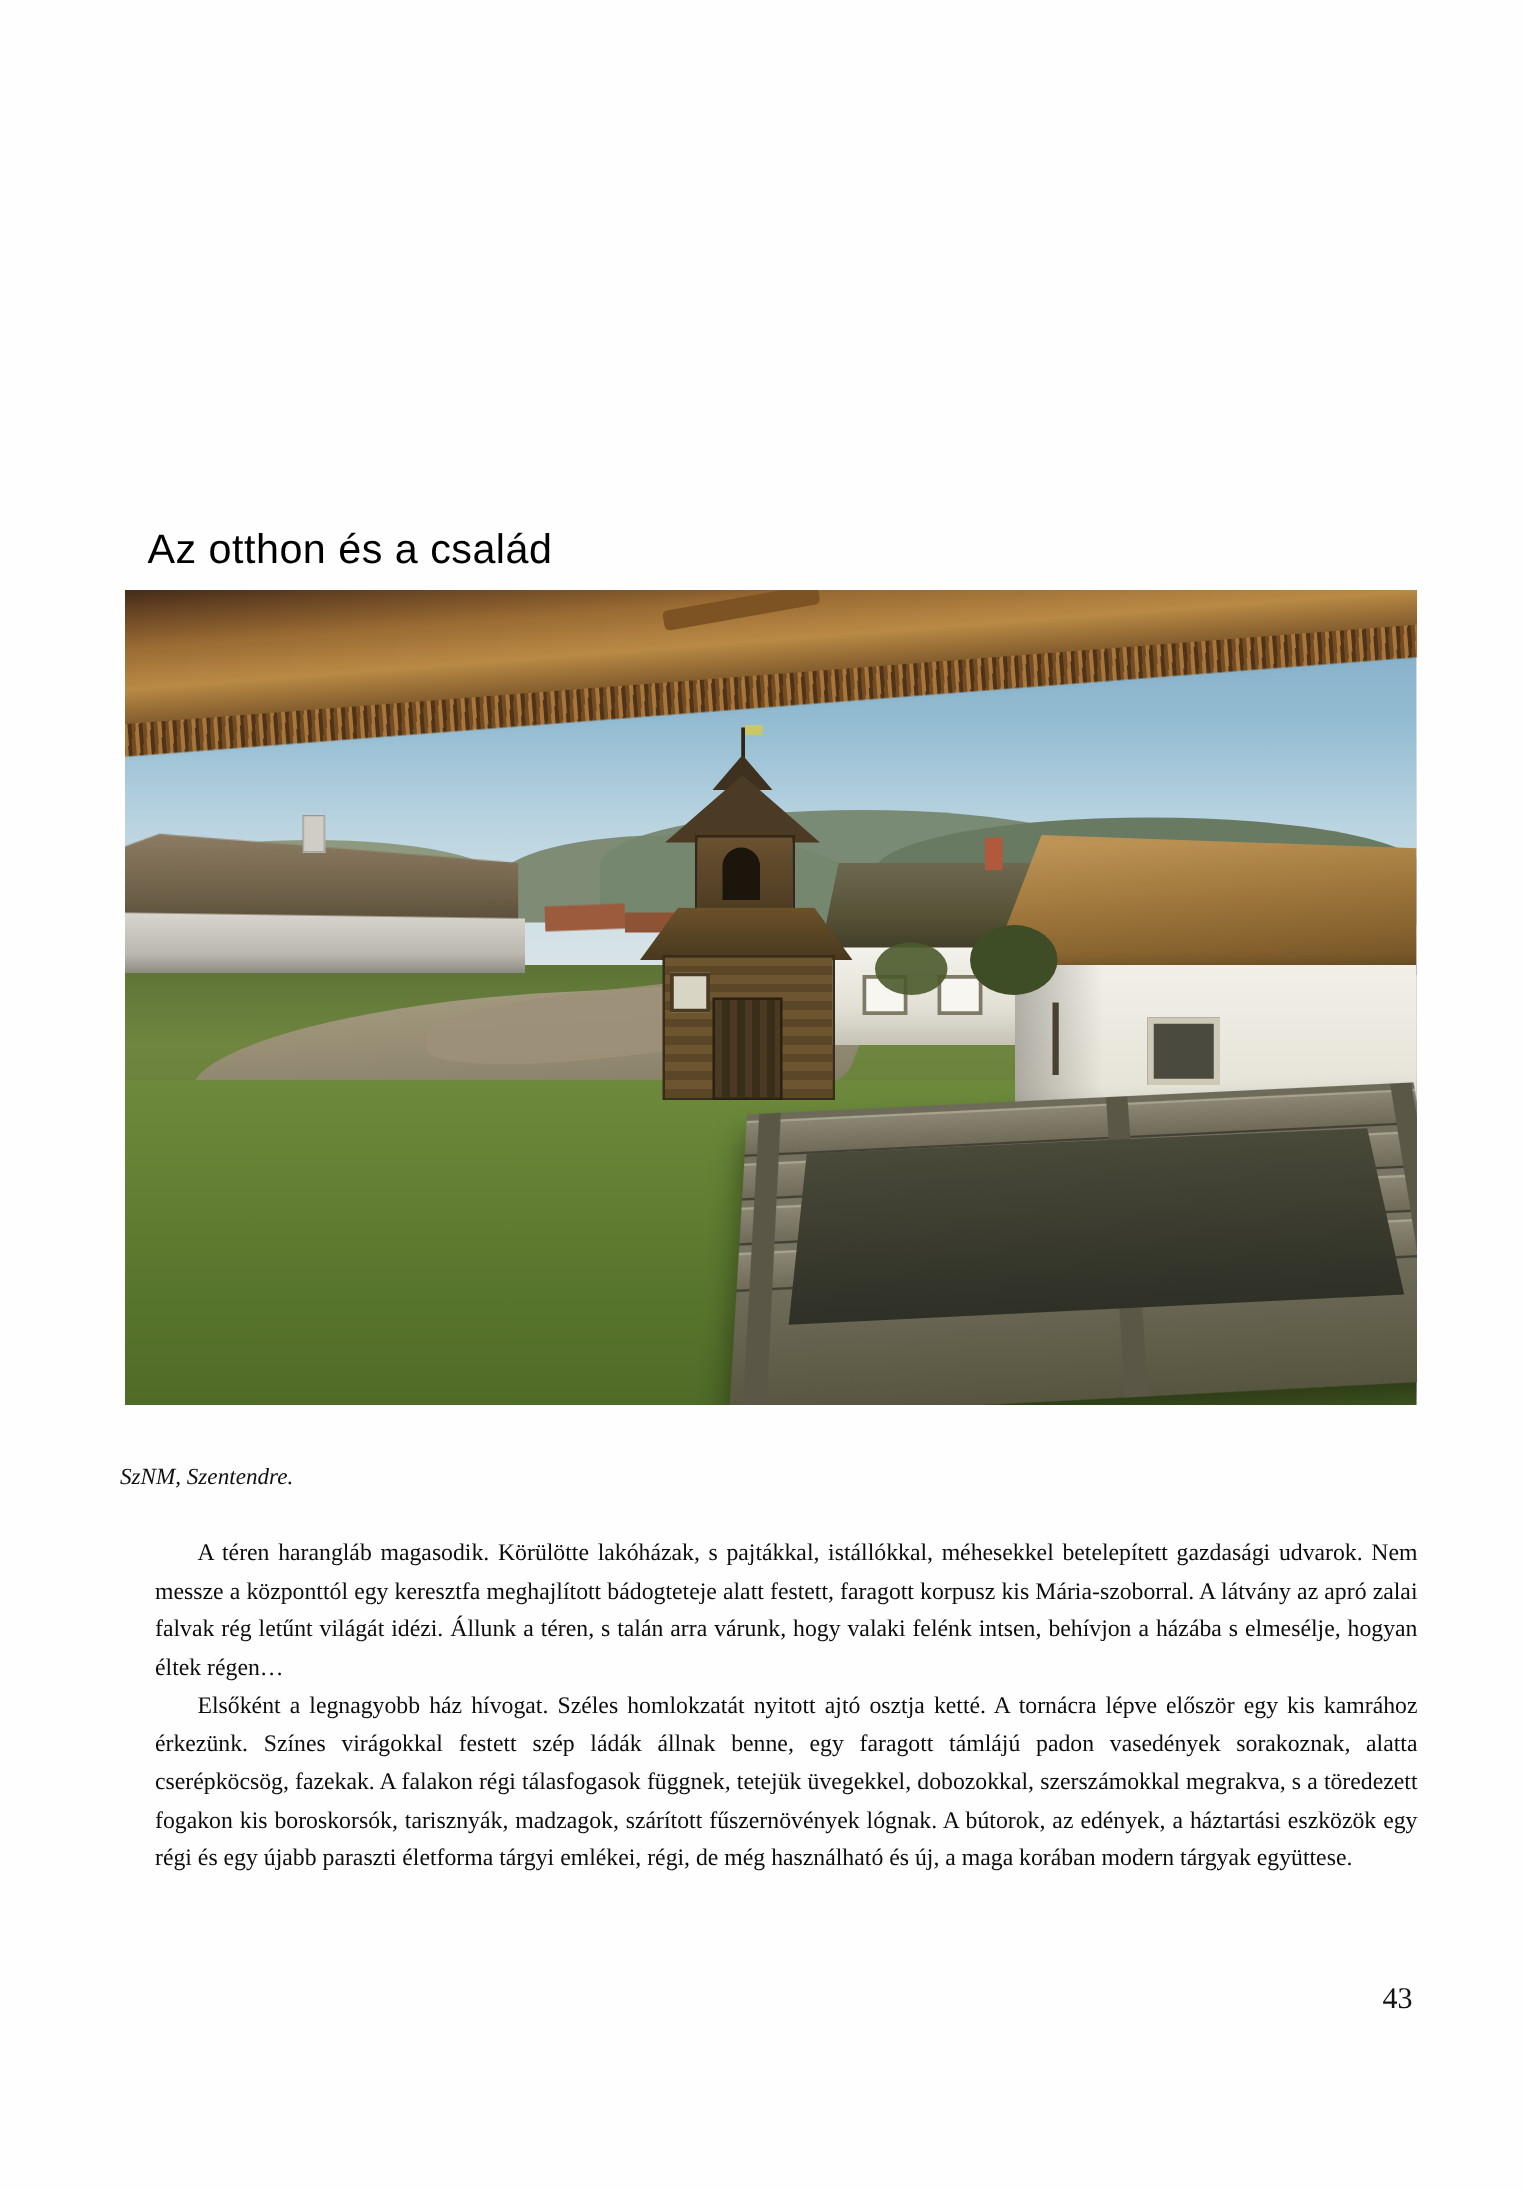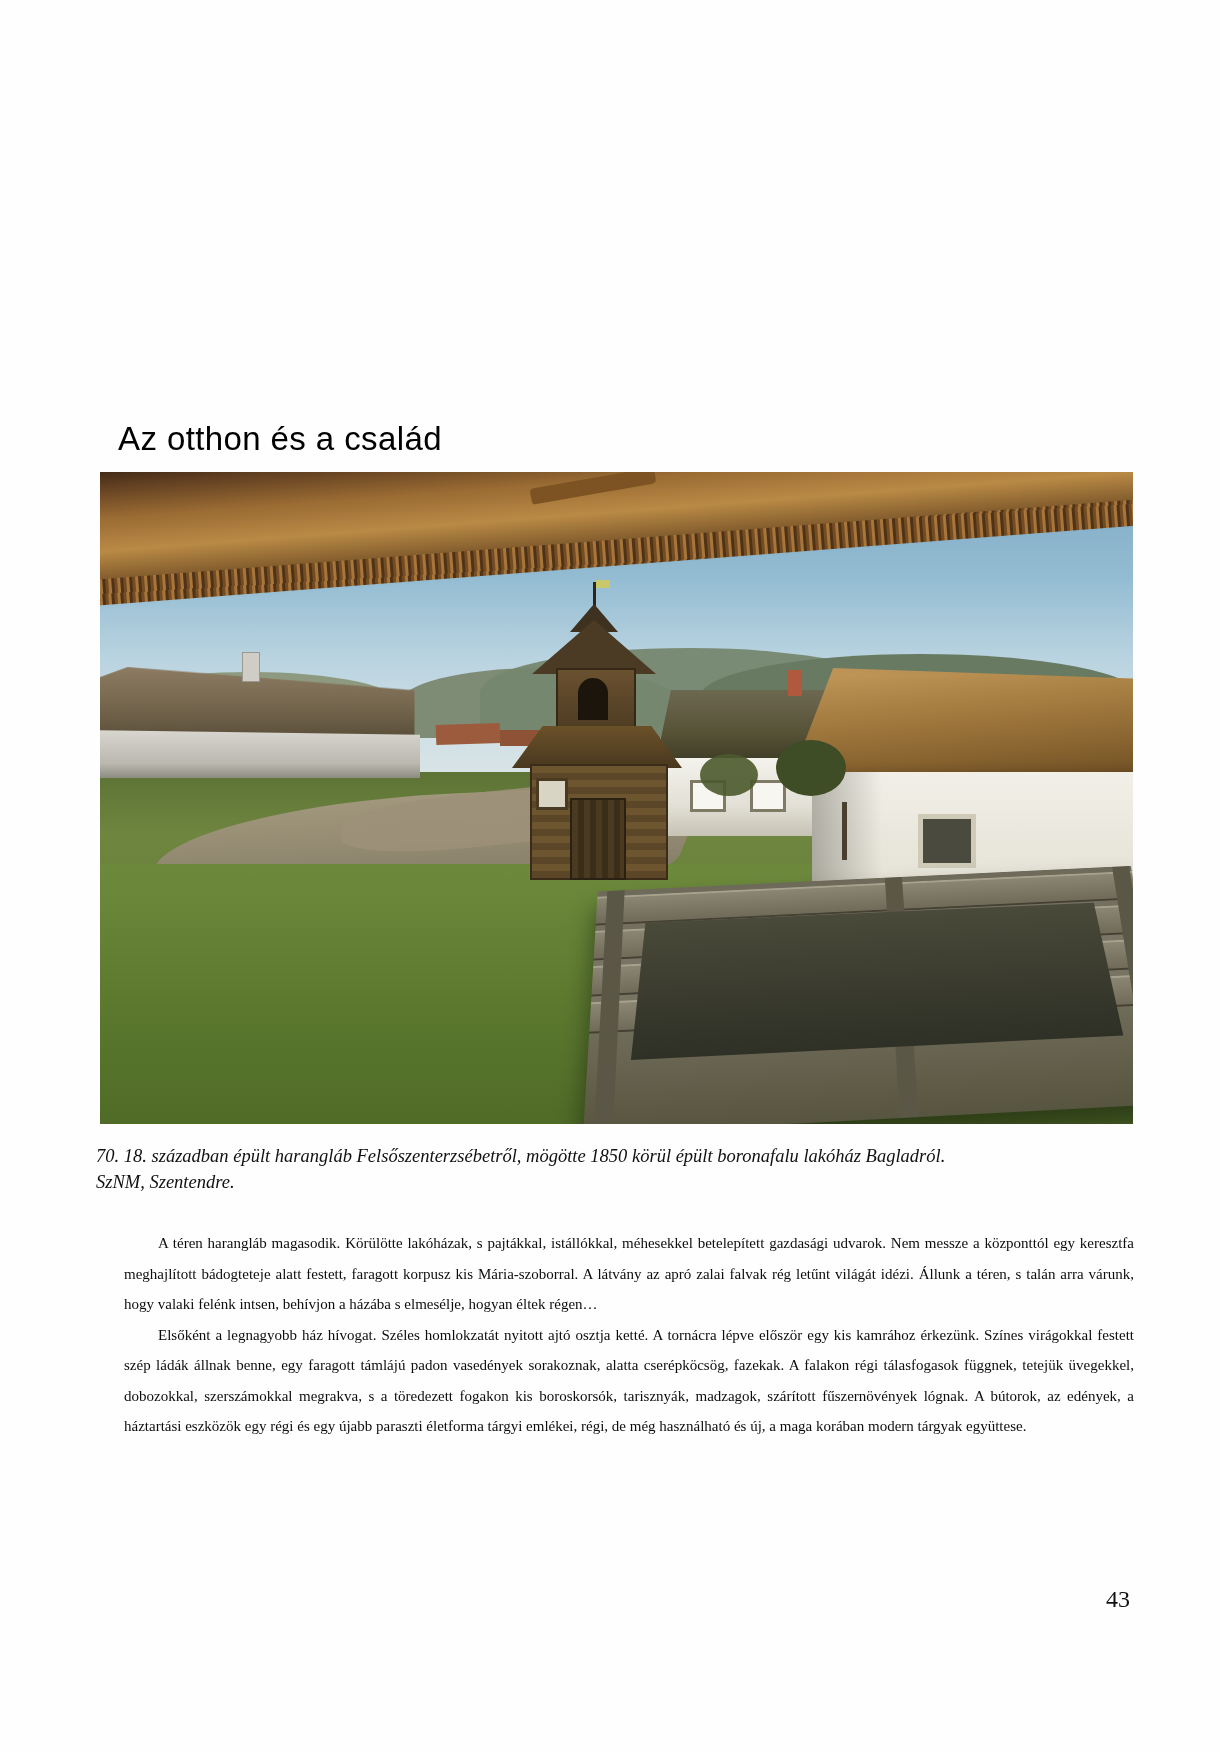--- a/index.html
+++ b/index.html
@@ -303,21 +303,21 @@
     color: #111;
   }
 
   
   .body-text {
     position: absolute;
     left: 28px;
     top: 1228px;
     width: 1010px;
     font-family: "Liberation Serif", serif;
-    font-size: 15px;
+    font-size: 19px;
     line-height: 30.5px;
     text-align: justify;
     color: #0d0d0d;
   }
   .body-text p { margin: 0; }
   .body-text p.indent { text-indent: 34px; }
 
   
   .page-number {
     position: absolute;
@@ -395,21 +395,21 @@
         <div class="trough-post" style="left:540px; top:0; height:250px"></div>
       </div>
       <div class="trough-inner"></div>
 
       <div class="eave-dark"></div>
       <div class="eave"></div>
       <div class="eave-stick"></div>
     </div>
 
     <div class="caption">
-      <span>70. 18. században épült harangláb Felsőszenterzsébetről, mögötte 1850 körül épült boronafalu lakóház Bagladról.</span><br>
+      <br>
       <span>SzNM, Szentendre.</span>
     </div>
 
     <div class="body-text">
       <p class="indent">A téren harangláb magasodik. Körülötte lakóházak, s pajtákkal, istállókkal, méhesekkel betelepített gazdasági udvarok. Nem messze a központtól egy keresztfa meghajlított bádogteteje alatt festett, faragott korpusz kis Mária-szoborral. A látvány az apró zalai falvak rég letűnt világát idézi. Állunk a téren, s talán arra várunk, hogy valaki felénk intsen, behívjon a házába s elmesélje, hogyan éltek régen…</p>
       <p class="indent">Elsőként a legnagyobb ház hívogat. Széles homlokzatát nyitott ajtó osztja ketté. A tornácra lépve először egy kis kamrához érkezünk. Színes virágokkal festett szép ládák állnak benne, egy faragott támlájú padon vasedények sorakoznak, alatta cserépköcsög, fazekak. A falakon régi tálasfogasok függnek, tetejük üvegekkel, dobozokkal, szerszámokkal megrakva, s a töredezett fogakon kis boroskorsók, tarisznyák, madzagok, szárított fűszernövények lógnak. A bútorok, az edények, a háztartási eszközök egy régi és egy újabb paraszti életforma  tárgyi emlékei, régi, de még használható és új, a maga korában modern tárgyak együttese.</p>
     </div>
 
     <div class="page-number">43</div>
   </div>

